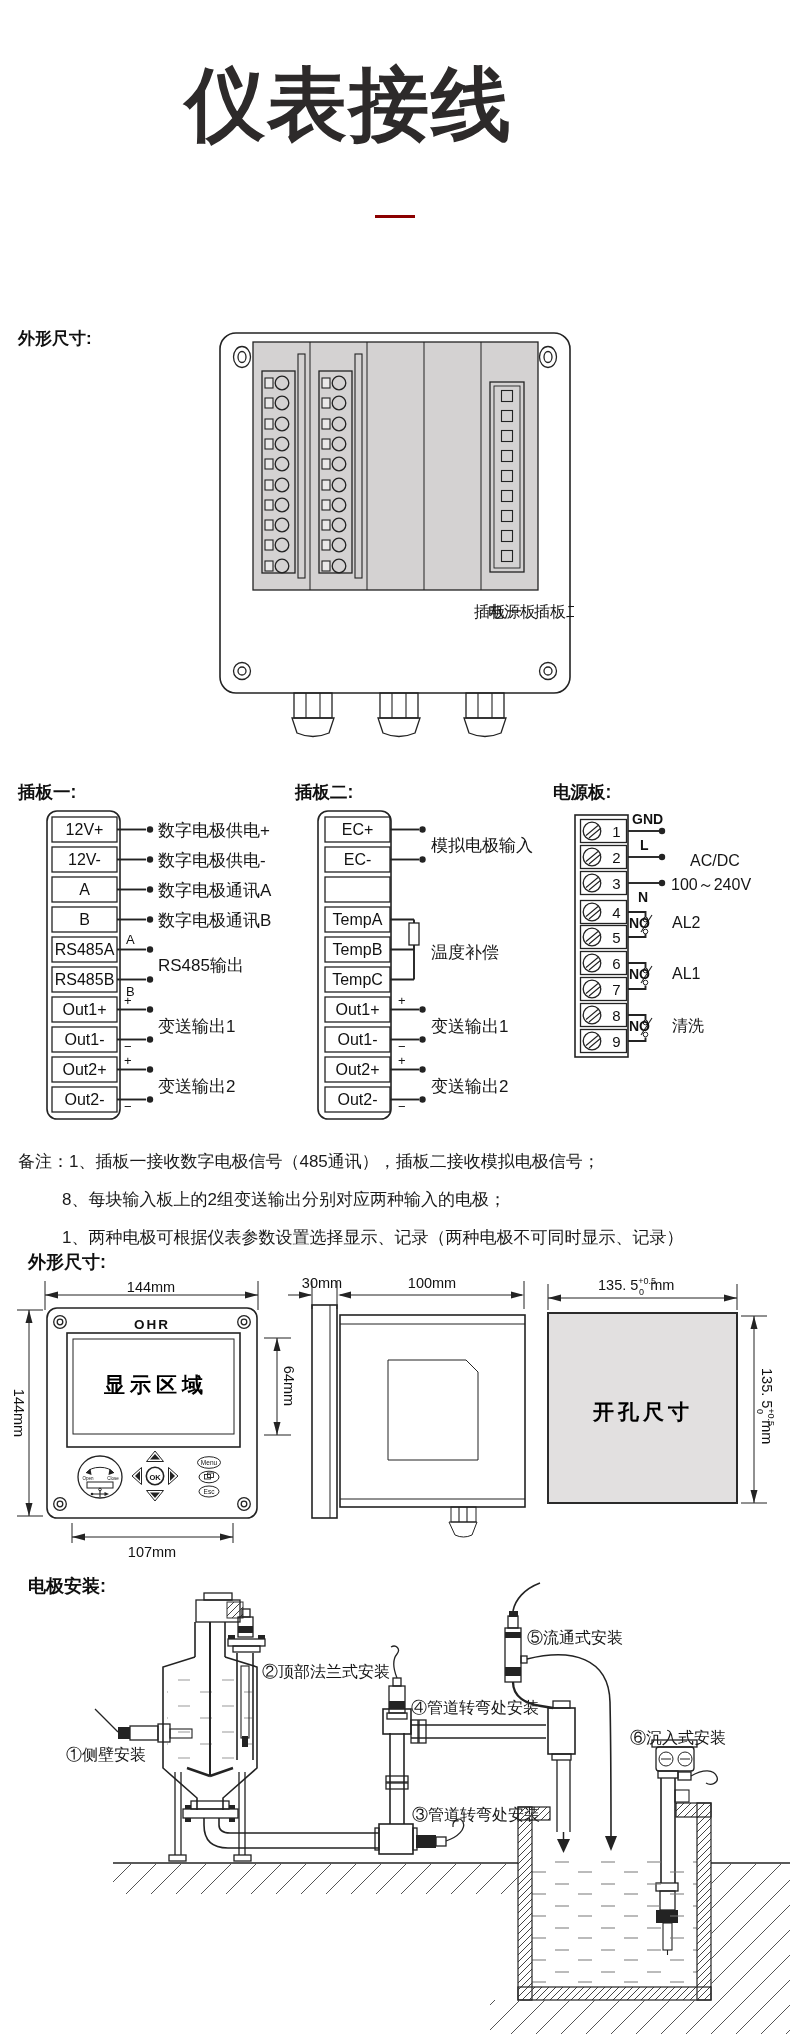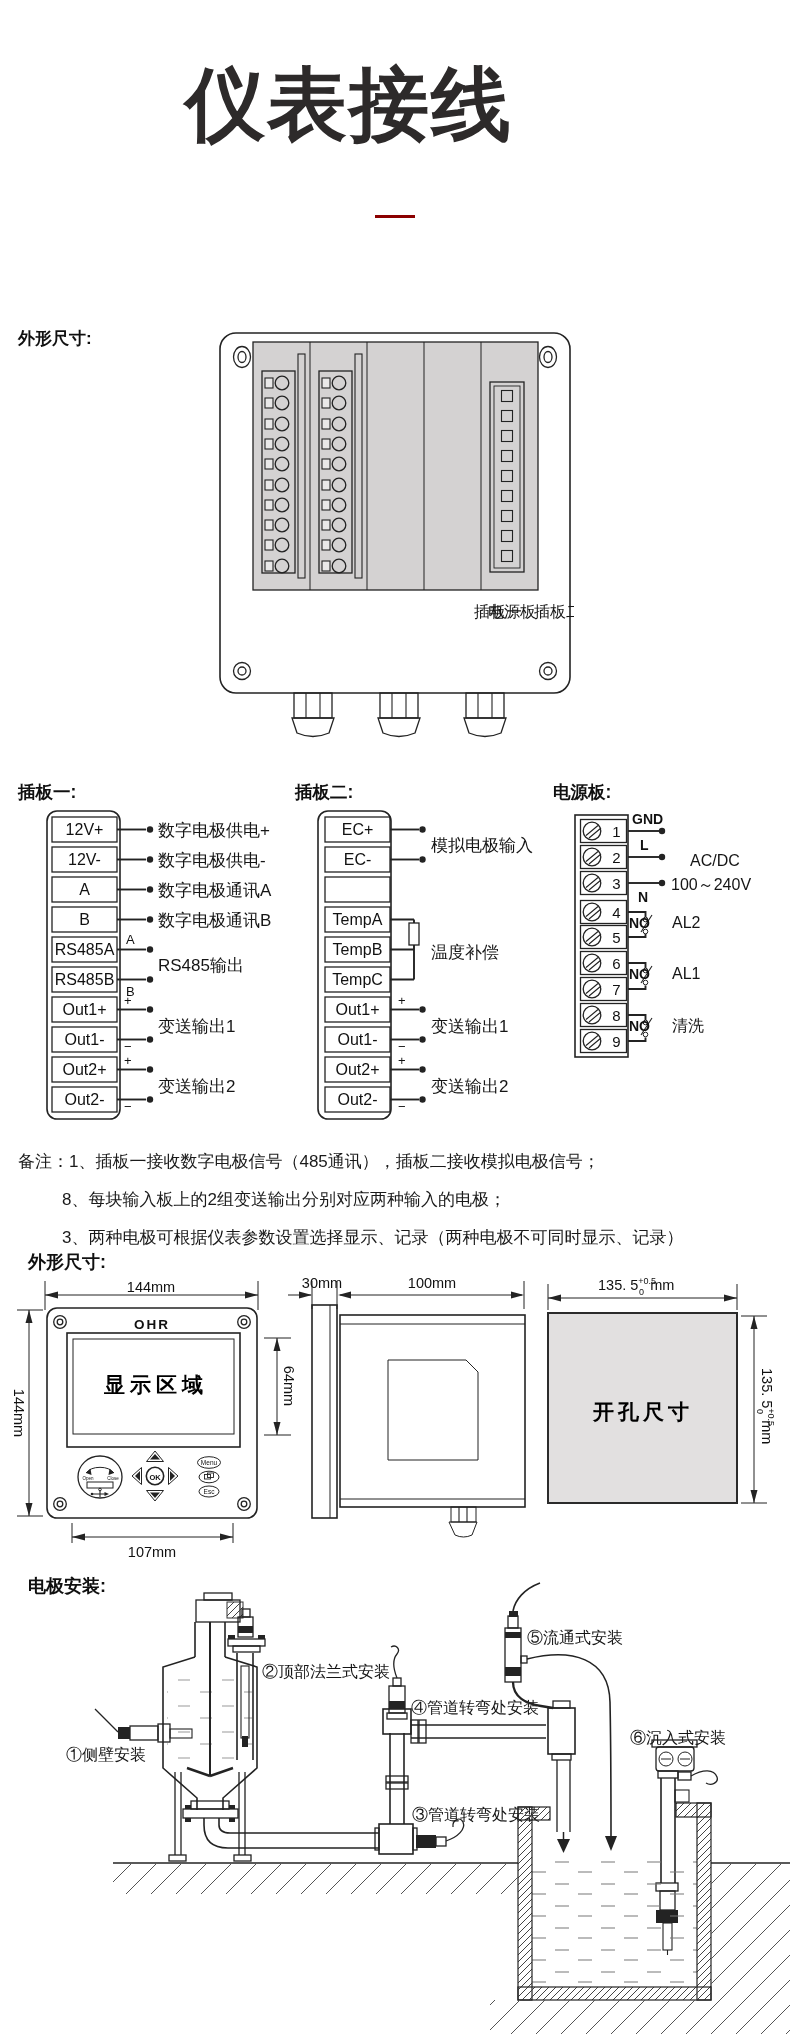--- a/index.html
+++ b/index.html
@@ -337,21 +337,21 @@
     <text class="smb" x="629" y="209">NO</text>
     <text class="cj16" x="672" y="209">AL1</text>
     <text class="smb" x="629" y="261">NO</text>
     <text class="cj16" x="672" y="261">清洗</text>
   </g>
 </svg>
 
 <div id="notes" class="abs">
   <div class="nrow"><span>备注：</span><span>1、插板一接收数字电极信号（485通讯），插板二接收模拟电极信号；</span></div>
   <div class="nrow indent">8、每块输入板上的2组变送输出分别对应两种输入的电极；</div>
-  <div class="nrow indent">3、两种电极可根据仪表参数设置选择显示、记录（两种电极不可同时显示、记录）</div>
+  <div class="nrow indent">1、两种电极可根据仪表参数设置选择显示、记录（两种电极不可同时显示、记录）</div>
 </div>
 
 <svg class="abs" style="left:0;top:1240px;" width="790" height="335" viewBox="0 0 790 335">
   <text class="hd18" x="28" y="28">外形尺寸:</text>
 
   <g>
     <text class="dim mid" x="151" y="52">144mm</text>
     <path class="s sw1" d="M45,55 H258 M45,41 V70 M258,41 V70"></path>
     <polygon class="f" points="45,55 58,51.5 58,58.5"></polygon>
       <polygon class="f" points="258,55 245,51.5 245,58.5"></polygon>

